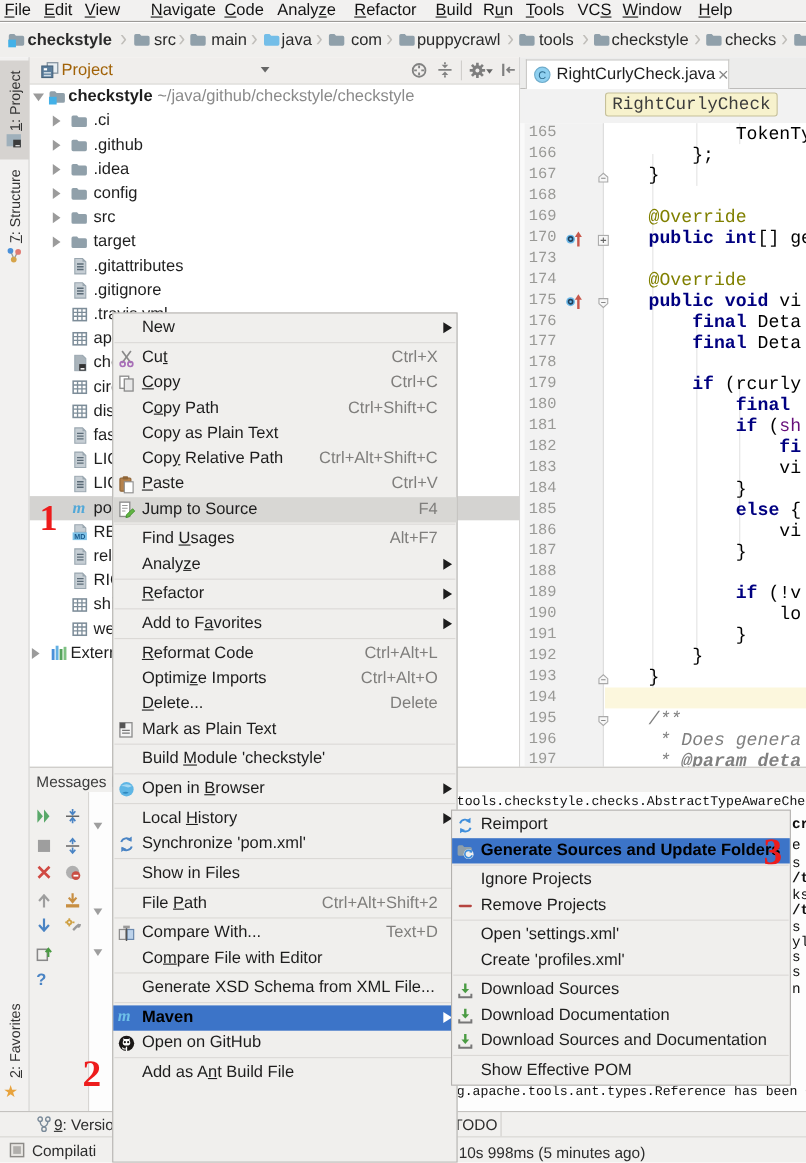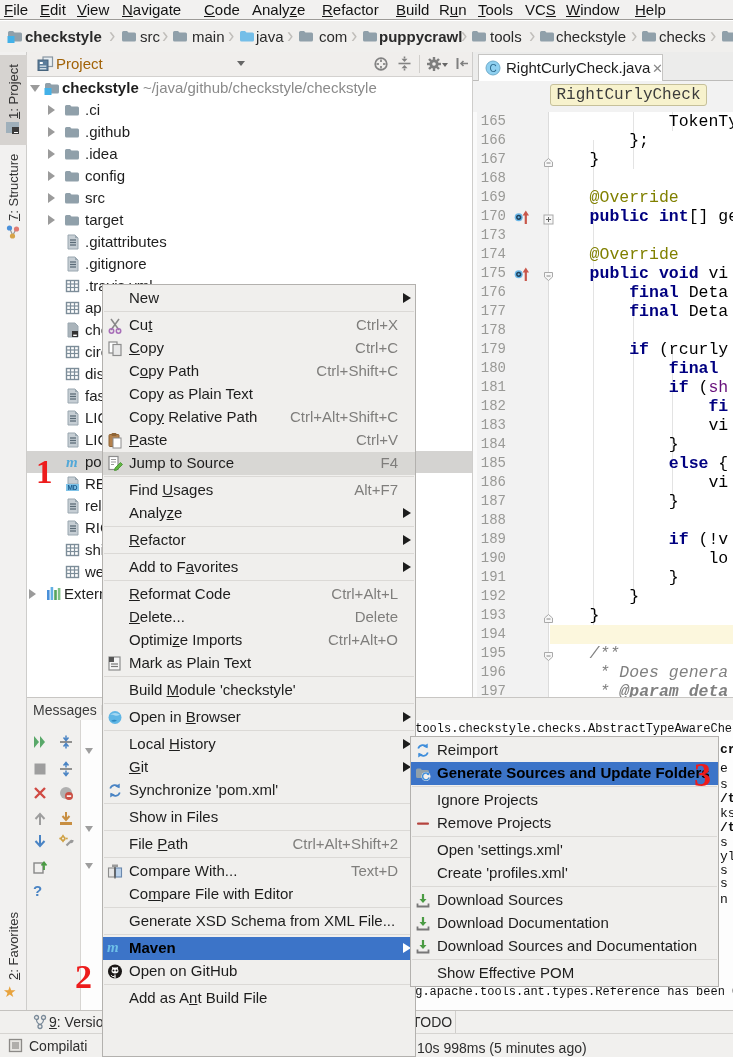--- a/index.html
+++ b/index.html
@@ -55,21 +55,21 @@
 .hovblue .mtext{color:#000000;font-weight:bold;}
 .hovblue .marr{border-left-color:#fff;}
 .micon{position:absolute;left:4px;top:3px;width:17px;height:17px;}
 .rednum{position:absolute;z-index:30;color:#ed1c1c;font-family:"Liberation Serif",serif;font-weight:bold;}
 </style></head>
 <body>
 <div id="menubar" class="abs">
     <span class="mi" style="left:4px"><u>F</u>ile</span>
     <span class="mi" style="left:40px"><u>E</u>dit</span>
     <span class="mi" style="left:77px"><u>V</u>iew</span>
-    <span class="mi" style="left:122px"><u>N</u>avigate</span>
+    <span class="mi" style="left:137px"><u>N</u>avigate</span>
     <span class="mi" style="left:204px"><u>C</u>ode</span>
     <span class="mi" style="left:252px">Analy<u>z</u>e</span>
     <span class="mi" style="left:322px"><u>R</u>efactor</span>
     <span class="mi" style="left:396px"><u>B</u>uild</span>
     <span class="mi" style="left:439px">R<u>u</u>n</span>
     <span class="mi" style="left:478px"><u>T</u>ools</span>
     <span class="mi" style="left:525px">VC<u>S</u></span>
     <span class="mi" style="left:566px"><u>W</u>indow</span>
     <span class="mi" style="left:635px"><u>H</u>elp</span>
   </div>
@@ -91,21 +91,21 @@
         <path d="M1 4.5 Q1 3 2.5 3 L6 3 L7.5 4.5 L13.5 4.5 Q15 4.5 15 6 L15 12 Q15 13.5 13.5 13.5 L2.5 13.5 Q1 13.5 1 12 Z" fill="#74bee8"></path>
       </svg></div>
     <div class="crumb" style="left:256px;font-weight:normal">java</div>
     <div class="abs" style="left:298px;top:7px;width:16px;height:16px"><svg style="" width="16" height="16" viewBox="0 0 16 16">
         <path d="M1 4.5 Q1 3 2.5 3 L6 3 L7.5 4.5 L13.5 4.5 Q15 4.5 15 6 L15 12 Q15 13.5 13.5 13.5 L2.5 13.5 Q1 13.5 1 12 Z" fill="#90a0aa"></path>
       </svg></div>
     <div class="crumb" style="left:319px;font-weight:normal">com</div>
     <div class="abs" style="left:362px;top:7px;width:16px;height:16px"><svg style="" width="16" height="16" viewBox="0 0 16 16">
         <path d="M1 4.5 Q1 3 2.5 3 L6 3 L7.5 4.5 L13.5 4.5 Q15 4.5 15 6 L15 12 Q15 13.5 13.5 13.5 L2.5 13.5 Q1 13.5 1 12 Z" fill="#90a0aa"></path>
       </svg></div>
-    <div class="crumb" style="left:379px;font-weight:bold">puppycrawl</div>
+    <div class="crumb" style="left:379px;font-weight:normal">puppycrawl</div>
     <div class="abs" style="left:471px;top:7px;width:16px;height:16px"><svg style="" width="16" height="16" viewBox="0 0 16 16">
         <path d="M1 4.5 Q1 3 2.5 3 L6 3 L7.5 4.5 L13.5 4.5 Q15 4.5 15 6 L15 12 Q15 13.5 13.5 13.5 L2.5 13.5 Q1 13.5 1 12 Z" fill="#90a0aa"></path>
       </svg></div>
     <div class="crumb" style="left:490px;font-weight:normal">tools</div>
     <div class="abs" style="left:539px;top:7px;width:16px;height:16px"><svg style="" width="16" height="16" viewBox="0 0 16 16">
         <path d="M1 4.5 Q1 3 2.5 3 L6 3 L7.5 4.5 L13.5 4.5 Q15 4.5 15 6 L15 12 Q15 13.5 13.5 13.5 L2.5 13.5 Q1 13.5 1 12 Z" fill="#90a0aa"></path>
       </svg></div>
     <div class="crumb" style="left:556px;font-weight:normal">checkstyle</div>
     <div class="abs" style="left:641px;top:7px;width:16px;height:16px"><svg style="" width="16" height="16" viewBox="0 0 16 16">
         <path d="M1 4.5 Q1 3 2.5 3 L6 3 L7.5 4.5 L13.5 4.5 Q15 4.5 15 6 L15 12 Q15 13.5 13.5 13.5 L2.5 13.5 Q1 13.5 1 12 Z" fill="#90a0aa"></path>
@@ -628,26 +628,26 @@
     <div class="mitem ">
       <div class="mtext">Add to F<u>a</u>vorites</div>
       <div class="marr"></div>
     </div>
     <div class="msep"></div>
     <div class="mitem ">
       <div class="mtext"><u>R</u>eformat Code</div>
       <div class="msc">Ctrl+Alt+L</div>
     </div>
     <div class="mitem ">
+      <div class="mtext">Optimi<u>z</u>e Imports</div>
+      <div class="msc">Ctrl+Alt+O</div>
+    </div>
+    <div class="mitem ">
       <div class="mtext"><u>D</u>elete...</div>
       <div class="msc">Delete</div>
-    </div>
-    <div class="mitem ">
-      <div class="mtext">Optimi<u>z</u>e Imports</div>
-      <div class="msc">Ctrl+Alt+O</div>
     </div>
     <div class="mitem ">
       <div class="micon"><svg style="" width="16" height="17" viewBox="0 0 16 17">
           <rect x="2" y="2" width="11" height="13" fill="#f4f4f4" stroke="#8c8c8c" stroke-width="1.2"></rect>
           <path d="M2 2 L7 2 L7 7 L2 7 Z" fill="#555"></path>
           <line x1="4" y1="9" x2="11" y2="9" stroke="#777" stroke-width="1.2"></line>
           <line x1="4" y1="11.5" x2="11" y2="11.5" stroke="#777" stroke-width="1.2"></line>
         </svg></div>
       <div class="mtext">Mark as Plain Text</div>
     </div>
@@ -661,24 +661,20 @@
           <circle cx="8" cy="8.5" r="6.5" fill="#5fb6e5"></circle>
           <path d="M3 5.5 Q8 2.5 13 5.5 Q10 7.5 8 6.5 Q6 5.5 3 5.5 Z" fill="#a5d8f2"></path>
           <path d="M4 12 Q7 10 10 11.5 Q8 13.5 4 12 Z" fill="#2f89c0"></path>
         </svg></div>
       <div class="mtext">Open in <u>B</u>rowser</div>
       <div class="marr"></div>
     </div>
     <div class="msep"></div>
     <div class="mitem ">
       <div class="mtext">Local <u>H</u>istory</div>
-      <div class="marr"></div>
-    </div>
-    <div class="mitem ">
-      <div class="mtext"><u>G</u>it</div>
       <div class="marr"></div>
     </div>
     <div class="mitem ">
       <div class="micon"><svg style="" width="16" height="17" viewBox="0 0 16 17">
           <path d="M3.2 6.5 A 5 5 0 0 1 12 5.2" fill="none" stroke="#4a84c4" stroke-width="1.7"></path>
           <path d="M12.8 1.5 L12.6 6.3 L8.2 4.4 Z" fill="#4a84c4"></path>
           <path d="M12.8 10.5 A 5 5 0 0 1 4 11.8" fill="none" stroke="#4a84c4" stroke-width="1.7"></path>
           <path d="M3.2 15.5 L3.4 10.7 L7.8 12.6 Z" fill="#4a84c4"></path>
         </svg></div>
       <div class="mtext">Synchronize 'pom.xml'</div>

